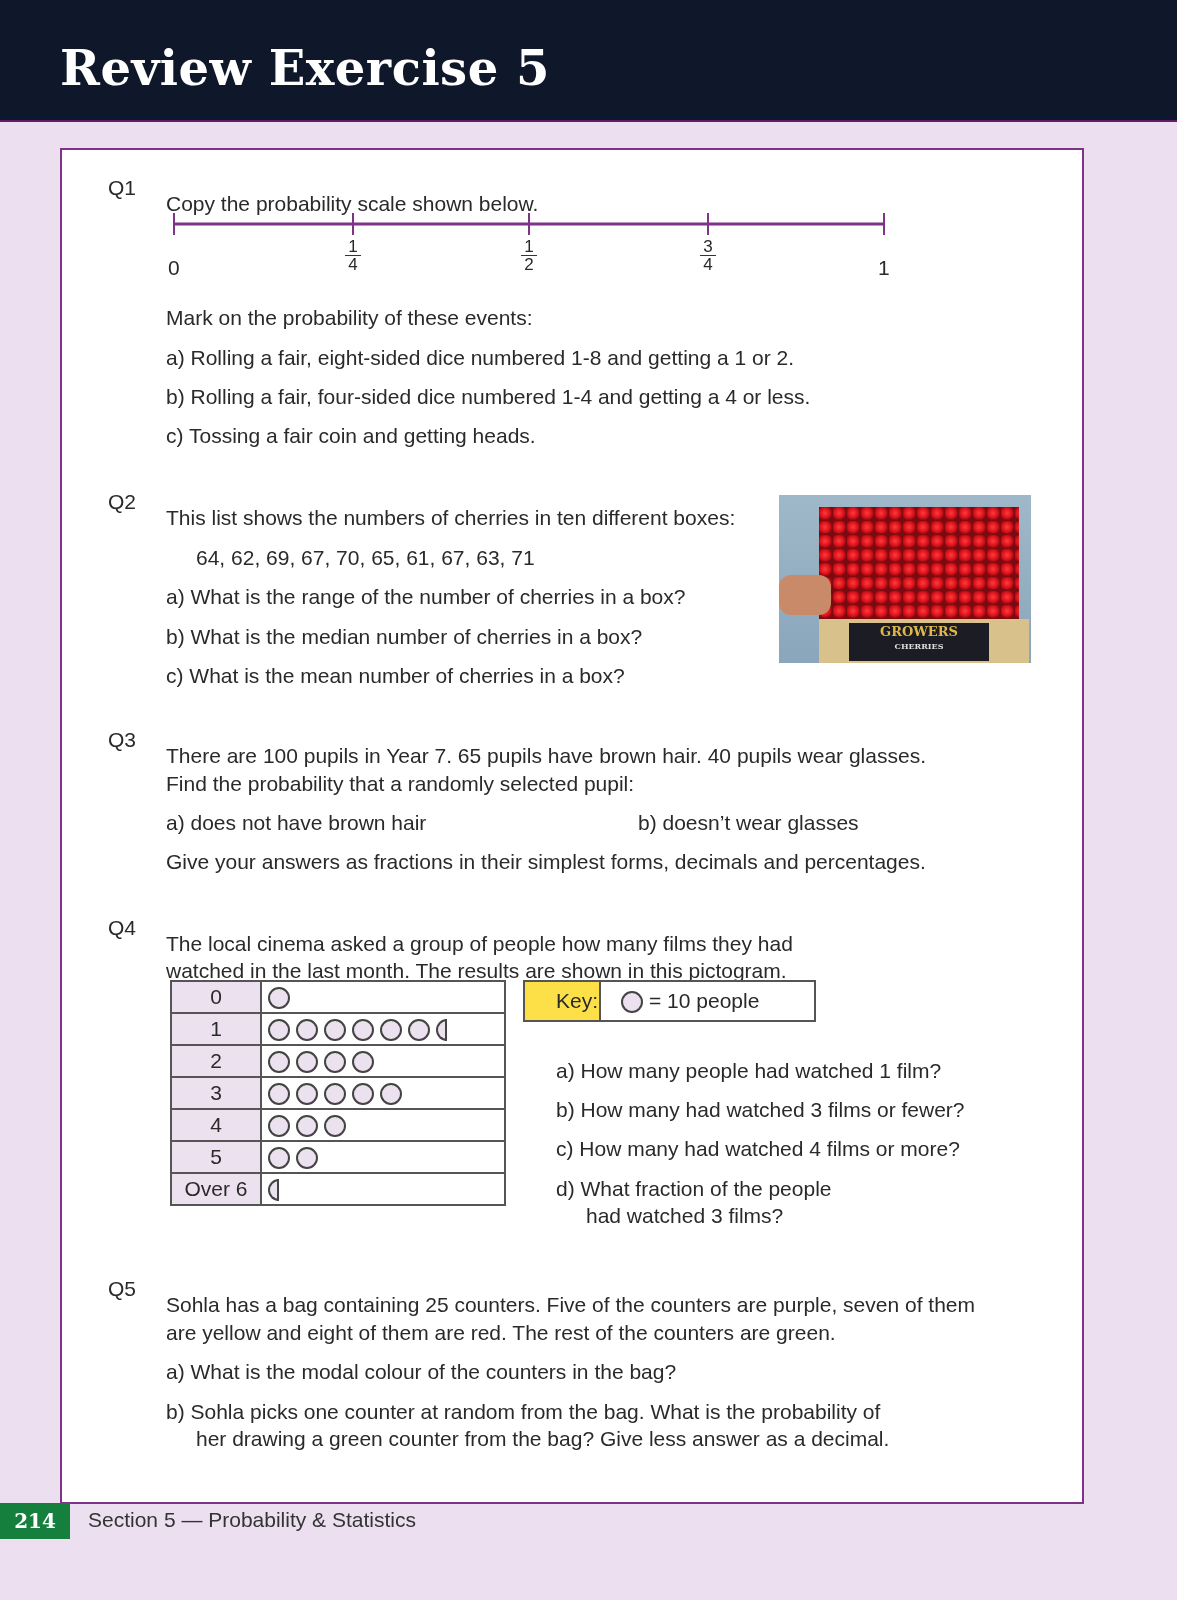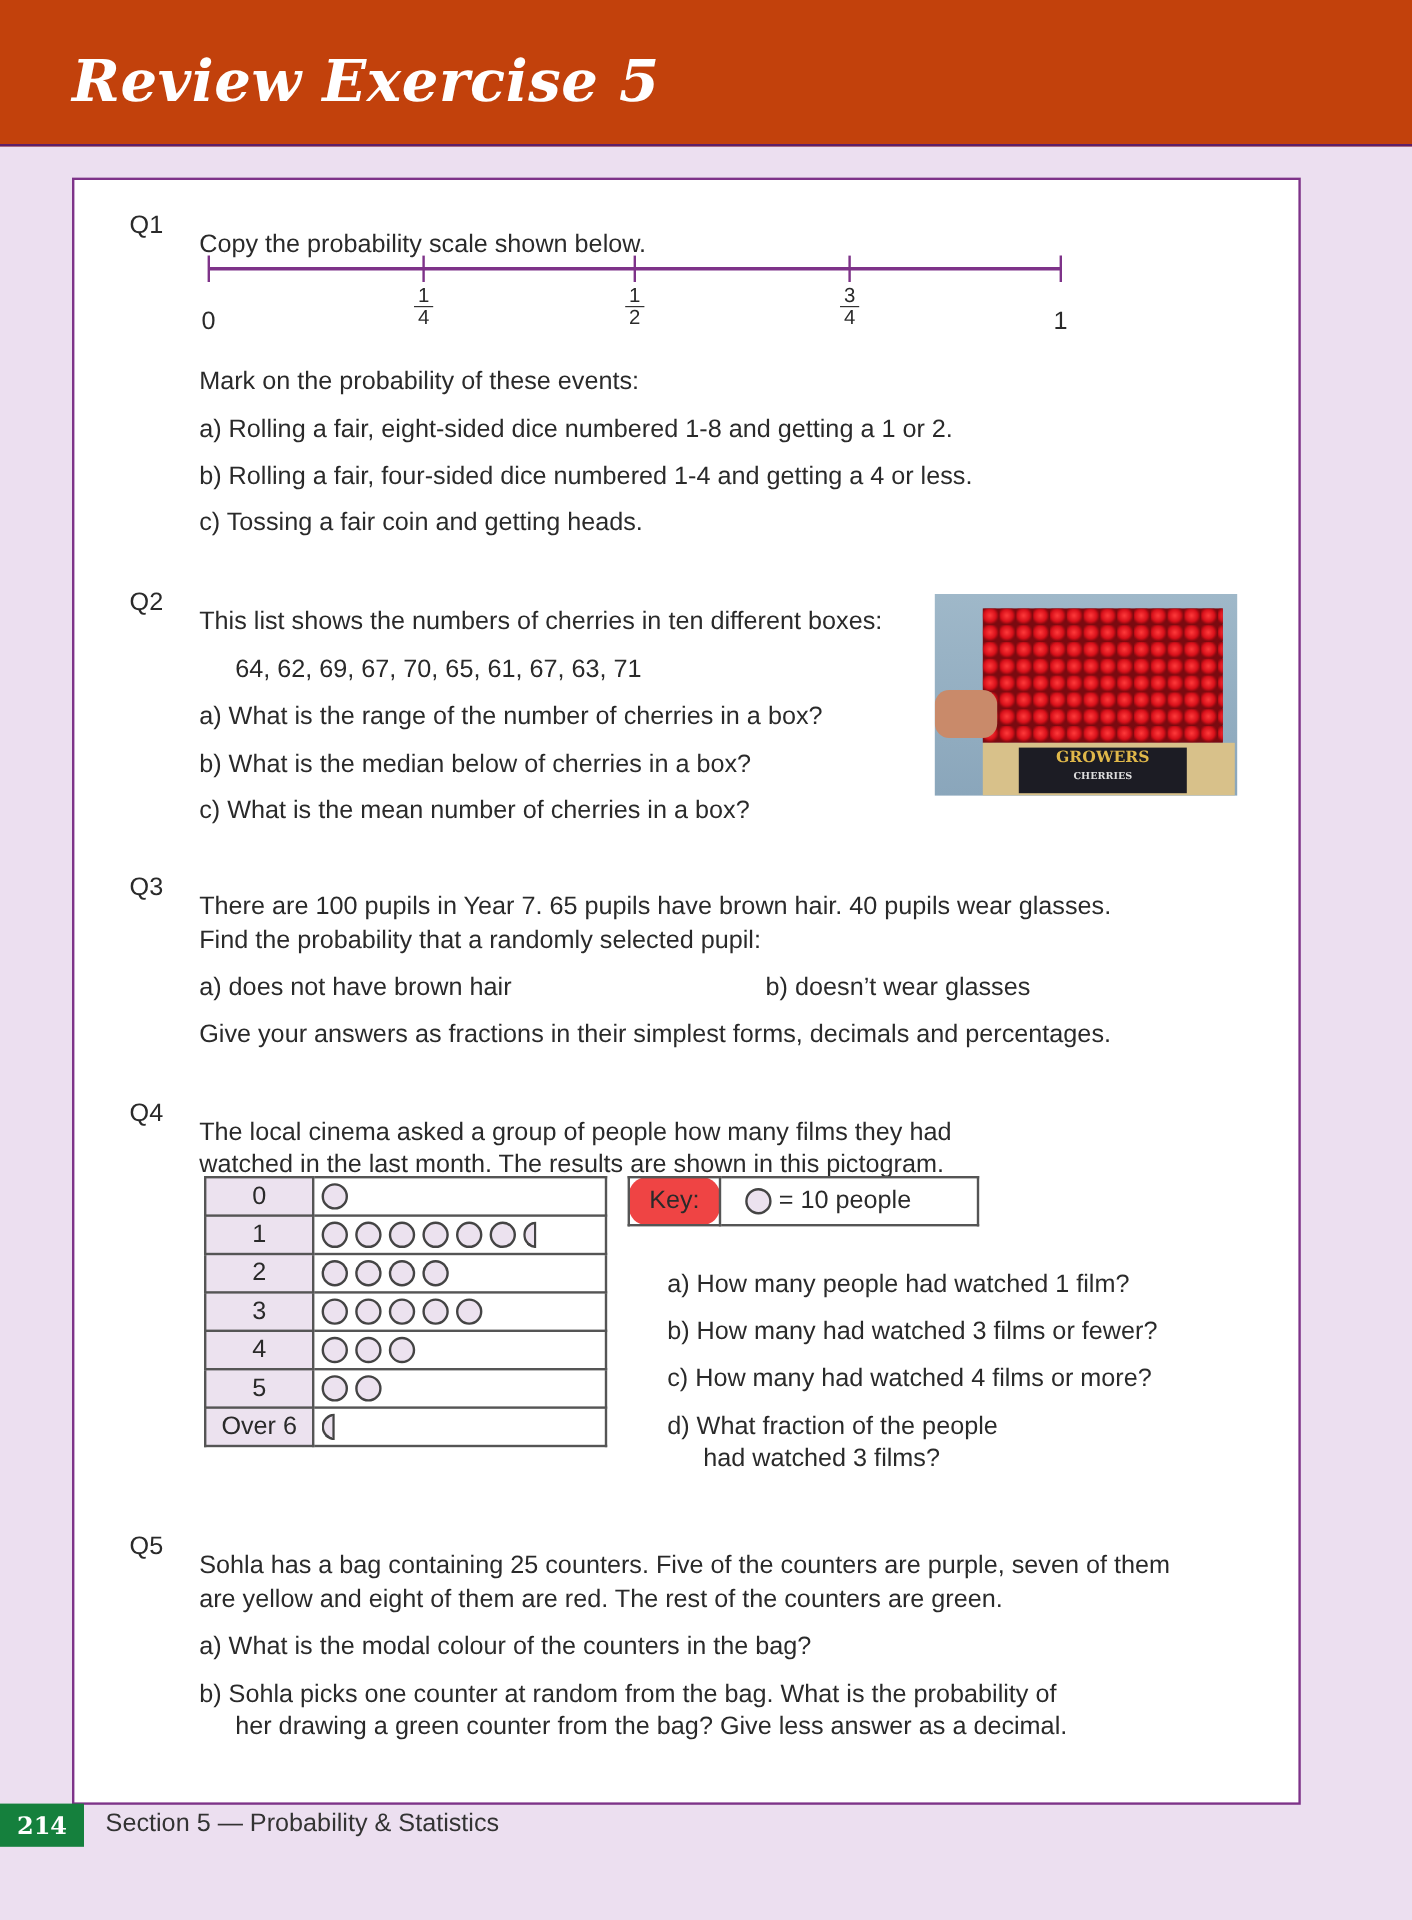--- a/index.html
+++ b/index.html
@@ -1,19 +1,19 @@
 <!DOCTYPE html>
 <html><head>
 <meta charset="utf-8">
 <style>
   html, body { margin:0; padding:0; }
   body { width:1177px; height:1600px; background:#ecdff0; position:relative; overflow:hidden;
          font-family:"Liberation Sans", sans-serif; color:#2a2a2a; }
-  .banner { position:absolute; left:0; top:0; width:1177px; height:120px; background:#c2410c;
-            border-bottom:2px solid #5e1f68;font-style:italic; }
+  .banner { position:absolute; left:0; top:0; width:1177px; height:120px; background:#0f172a;
+            border-bottom:2px solid #5e1f68; }
   .banner h1 { position:absolute; left:60px; top:40px; margin:0; font-family:"DejaVu Serif", serif;
                font-weight:bold; font-size:48px; color:#ffffff; letter-spacing:0.5px; }
   .box { position:absolute; left:60px; top:148px; width:1024px; height:1356px; background:#fff;
          border:2px solid #7e3389; box-sizing:border-box; }
   .qnum { position:absolute; font-size:21px; }
   .line { position:absolute; font-size:21px; white-space:nowrap;margin-top:16px; }
   .frac { position:absolute; font-size:17px; text-align:center; line-height:17px; width:16px; }
   .frac .n { display:block; border-bottom:1px solid #333; }
   .photo { position:absolute; left:717px; top:345px; width:252px; height:168px;
            background:linear-gradient(180deg,#9fb8c9 0%,#8aa6bb 100%); overflow:hidden; }
@@ -27,21 +27,21 @@
   table.picto { position:absolute; left:108px; top:830px; border-collapse:collapse; }
   table.picto td { border:2px solid #555; height:30px; font-size:21px; padding:0; }
   table.picto td.cat { width:88px; background:#ece2ef; text-align:center; }
   table.picto td.sym { width:236px; padding-left:6px; }
   .circ { display:inline-block; width:22px; height:22px; border:2px solid #444; border-radius:50%;
           background:#ece2ef; margin-right:6px; vertical-align:middle; box-sizing:border-box; }
   .half { display:inline-block; width:11px; height:22px; border:2px solid #444; border-right:2px solid #444;
           border-radius:11px 0 0 11px; background:#ece2ef; vertical-align:middle; box-sizing:border-box; }
   .key { position:absolute; left:461px; top:830px; border-collapse:collapse; }
   .key td { border:2px solid #555; height:36px; font-size:21px; }
-  .key td.k { width:72px; background:#ef4444; text-align:center;border-radius:15px; }
+  .key td.k { width:72px; background:#fde047; text-align:right; }
   .key td.v { width:192px; padding-left:20px; }
   .footer-num { position:absolute; left:0; top:1503px; width:70px; height:36px; background:#15803d;
                 color:#fff; font-family:"DejaVu Serif", serif; font-weight:bold; font-size:20px; line-height:36px; text-align:center; }
   .footer-text { position:absolute; left:88px; top:1508px; font-size:21px; color:#333; }
 </style>
 </head>
 <body>
 
 <div class="banner">
   <h1>Review Exercise 5</h1>
@@ -66,21 +66,21 @@
   <span class="line" style="left:816px;top:90px">1</span>
   <span class="line" style="left:104px;top:140px">Mark on the probability of these events:</span>
   <span class="line" style="left:104px;top:180px">a)  Rolling a fair, eight-sided dice numbered 1-8 and getting a 1 or 2.</span>
   <span class="line" style="left:104px;top:219px">b)  Rolling a fair, four-sided dice numbered 1-4 and getting a 4 or less.</span>
   <span class="line" style="left:104px;top:258px">c)  Tossing a fair coin and getting heads.</span>
 
   <span class="qnum" style="left:46px;top:340px">Q2</span>
   <span class="line" style="left:104px;top:340px">This list shows the numbers of cherries in ten different boxes:</span>
   <span class="line" style="left:134px;top:380px">64, 62, 69, 67, 70, 65, 61, 67, 63, 71</span>
   <span class="line" style="left:104px;top:419px">a)  What is the range of the number of cherries in a box?</span>
-  <span class="line" style="left:104px;top:459px">b)  What is the median below of cherries in a box?</span>
+  <span class="line" style="left:104px;top:459px">b)  What is the median number of cherries in a box?</span>
   <span class="line" style="left:104px;top:498px">c)  What is the mean number of cherries in a box?</span>
   <div class="photo">
     <div class="cherries"></div>
     <div class="hand"></div>
     <div class="boxfront"></div>
     <div class="label">
         <div>GROWERS</div>
         <span>CHERRIES</span>
       </div>
   </div>

